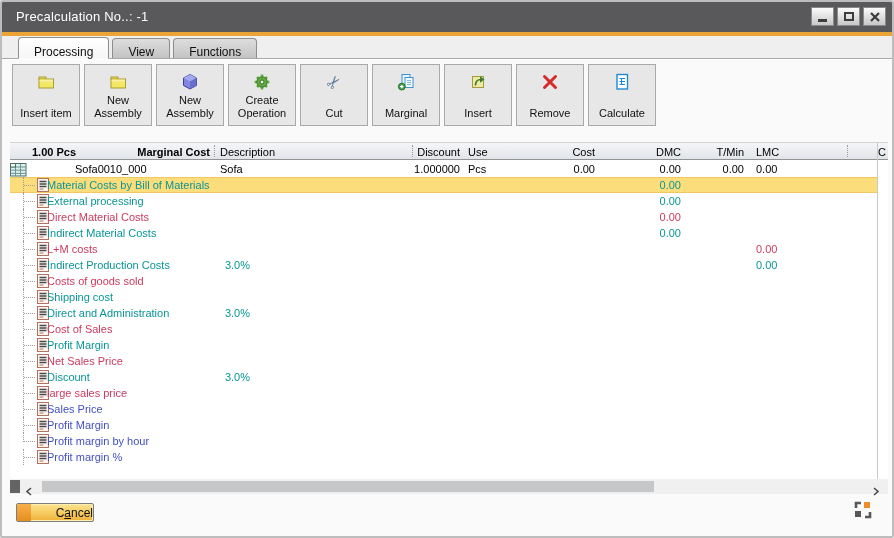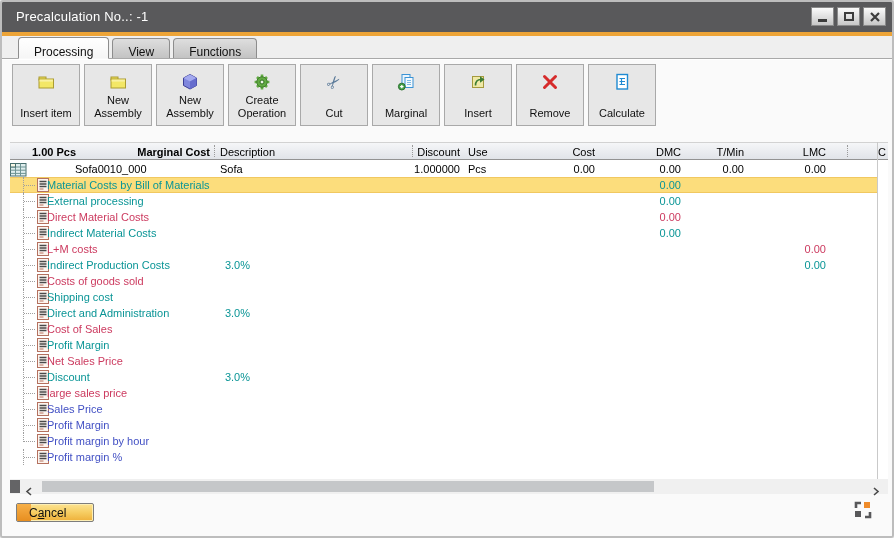--- a/index.html
+++ b/index.html
@@ -40,21 +40,21 @@
   .c-pcs{left:22px;}
   .c-marg{left:92px;width:108px;text-align:right;}
   .c-desc{left:210px;}
   .c-item{left:65px;}
   .c-pct{left:192px;width:48px;text-align:right;}
   .c-qty{left:380px;width:70px;text-align:right;}
   .c-use{left:458px;}
   .c-cost{left:515px;width:70px;text-align:right;}
   .c-dmc{left:601px;width:70px;text-align:right;}
   .c-tmin{left:664px;width:70px;text-align:right;}
-  .c-lmc{left:746px;width:70px;text-align:right;}
+  .c-lmc{left:746px;width:70px;text-align:left;}
   .c-c{left:868px;}
   .mainrow{position:absolute;left:0;top:19px;width:867px;height:16px;}
   .cell{position:absolute;top:1px;height:14px;line-height:14px;white-space:nowrap;}
   .grid-icon{position:absolute;left:0;top:1px;}
   .rows{position:absolute;left:0;top:35px;width:878px;}
   .trow{position:relative;width:867px;height:16px;}
   .trow.hl{background:#fcdd7c;box-shadow:inset 0 1px 0 #f1c860, inset 0 -1px 0 #f1c860;}
   .tv{position:absolute;left:13px;top:0;height:16px;width:0;border-left:1px dotted #9f9f9f;}
   .tv.last{height:9px;}
   .th{position:absolute;left:14px;top:8px;width:11px;height:0;border-top:1px dotted #9f9f9f;}
@@ -63,21 +63,21 @@
   
   .hscroll{position:absolute;left:8px;top:419px;width:878px;height:15px;background:#f0f0f0;}
   .sb-block{position:absolute;left:0;top:1px;width:10px;height:13px;background:#646466;}
   .sb-left{position:absolute;left:15px;top:3px;}
   .sb-right{position:absolute;right:8px;top:3px;}
   .sb-thumb{position:absolute;left:32px;top:2px;width:612px;height:11px;background:#c5c7c9;}
   
   .cancel-btn{position:absolute;left:14px;top:443px;width:78px;height:19px;border:1px solid #7d7d7d;border-radius:2px;
               background:linear-gradient(#fce391,#f6cd62 50%,#eeb03a);box-shadow:inset 0 0 0 1px #fdeeb4;overflow:hidden;}
   .cancel-accent{position:absolute;left:0;top:0;bottom:0;width:14px;background:linear-gradient(#f7b049,#e78e20);}
-  .cancel-label{position:absolute;left:12px;right:0;top:2px;text-align:left;font-size:12px;color:#101010;}
+  .cancel-label{position:absolute;left:12px;right:0;top:2px;text-align:right;font-size:12px;color:#101010;}
   .cancel-label .key{text-decoration:underline;}
   .resize-icon{position:absolute;left:852px;top:441px;width:18px;height:18px;}
 </style>
 </head>
 <body>
 
 <div class="window">
 
   <div class="titlebar">
     <span class="title">Precalculation No..: -1</span>

